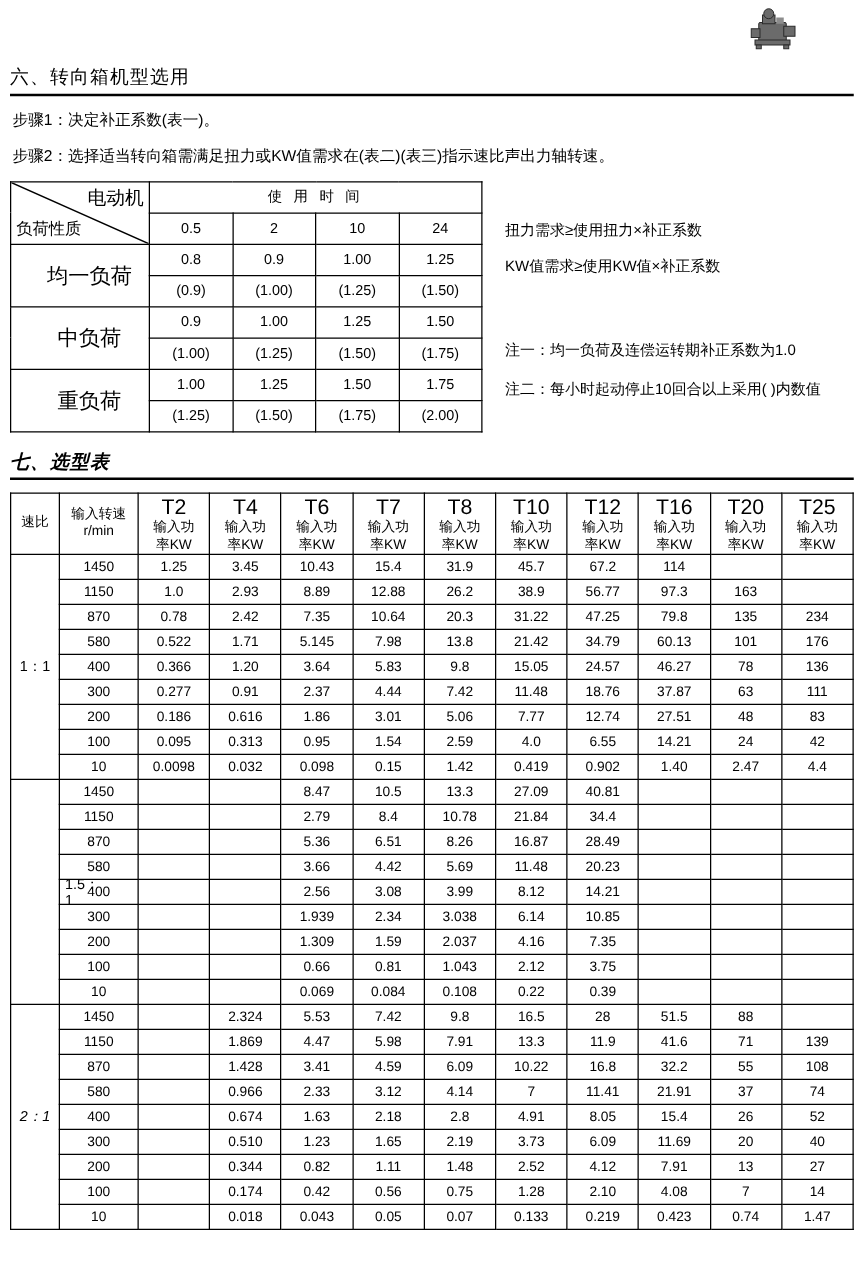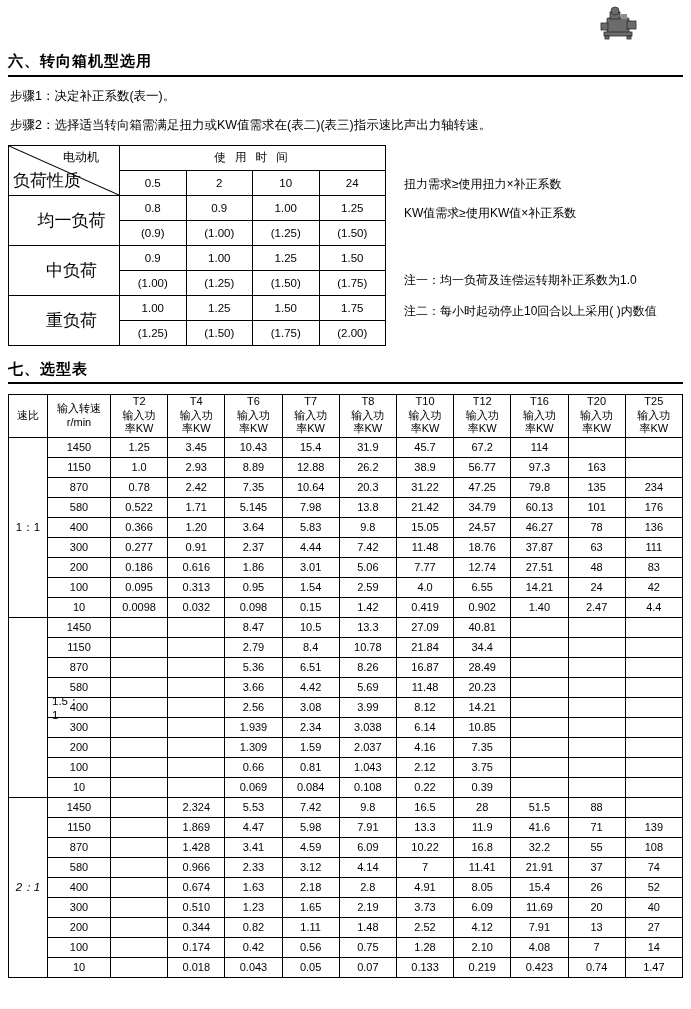--- a/index.html
+++ b/index.html
@@ -13,21 +13,21 @@
   .page{width:691px;position:relative;padding:0;}
 
   
   .logo-row{height:52px;position:relative;}
   .logo{
     position:absolute;right:48px;top:4px;width:46px;height:42px;
   }
 
   
   .sec-head{
-    font-size:15px;font-weight:bold;margin:0 0 4px 8px;letter-spacing:1px;
+    font-size:15px;font-weight:normal;margin:0 0 4px 8px;letter-spacing:1px;
   }
   .rule{
     height:2px;background:#000;margin:2px 8px 10px 8px;
   }
   .rule.thin{height:2px;}
 
   .step{
     font-size:12.5px;margin:0 0 10px 10px;line-height:1.5;
   }
 
@@ -40,50 +40,50 @@
   table.coef td,table.coef th{
     border:1px solid #000;text-align:center;height:22px;font-weight:normal;
   }
   table.coef .hdr-diag{
     width:110px;height:44px;position:relative;padding:0;
   }
   .diag-box{position:relative;width:100%;height:100%;}
   .diag-line{
     position:absolute;left:0;top:0;width:100%;height:100%;
   }
-  .diag-motor{position:absolute;right:20px;top:3px;font-size:12px;margin-left:38px;}
-  .diag-load{position:absolute;left:4px;bottom:3px;font-size:17px;}
+  .diag-motor{position:absolute;right:4px;top:3px;font-size:15px;margin-left:38px;}
+  .diag-load{position:absolute;left:4px;bottom:3px;font-size:13px;}
   .coef .usetime{font-size:11.5px;letter-spacing:3px;}
   .coef .rowlabel{font-size:17px;padding-left:16px;}
   .coef .paren{color:#000;}
 
   .notes{
     position:absolute;left:396px;top:0;width:290px;font-size:12px;line-height:1.6;
   }
   .notes .n1{margin-top:30px;}
   .notes .n2{margin-top:10px;}
   .notes .n3{margin-top:48px;}
   .notes .n4{margin-top:12px;}
 
   
-  .sel-head{font-size:15px;font-weight:bold;margin:14px 0 3px 8px;letter-spacing:1px;}
+  .sel-head{font-size:15px;font-weight:bold;margin:14px 0 3px 8px;letter-spacing:1px;font-style:italic;}
   table.sel{
     border-collapse:collapse;width:675px;margin:0 0 0 8px;font-size:11px;
     table-layout:fixed;
   }
   table.sel td,table.sel th{
     border:1px solid #000;text-align:center;height:19px;font-weight:normal;
     padding:0;
   }
   table.sel thead td{height:42px;line-height:1.25;font-size:11px;}
   table.sel .col-ratio{width:38px;}
   table.sel .col-rpm{width:62px;}
   .ratio-cell{font-size:11.5px;}
   .grp-sep td{border-top:1.6px solid #000;}
-  .tname{font-size:11px;text-align:center;}
+  .tname{font-size:17px;text-align:center;}
 </style>
 </head>
 <body>
 
 <div class="page">
 
   <div class="logo-row">
     <svg class="logo" viewBox="0 0 46 42">
       <g fill="#6b6b6b" stroke="#2b2b2b" stroke-width="0.8">
         <rect x="10" y="14" width="22" height="16" rx="1"></rect>

